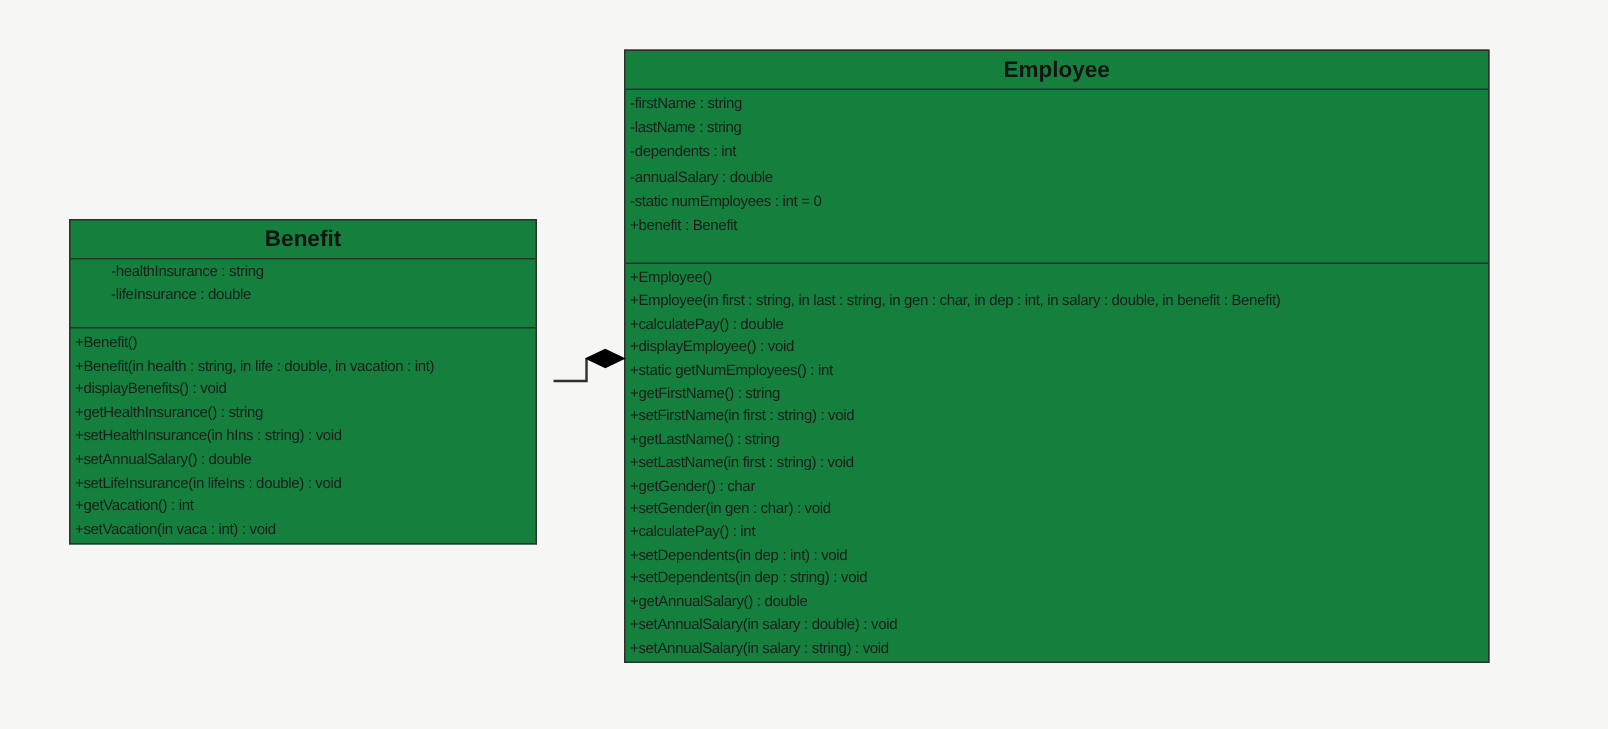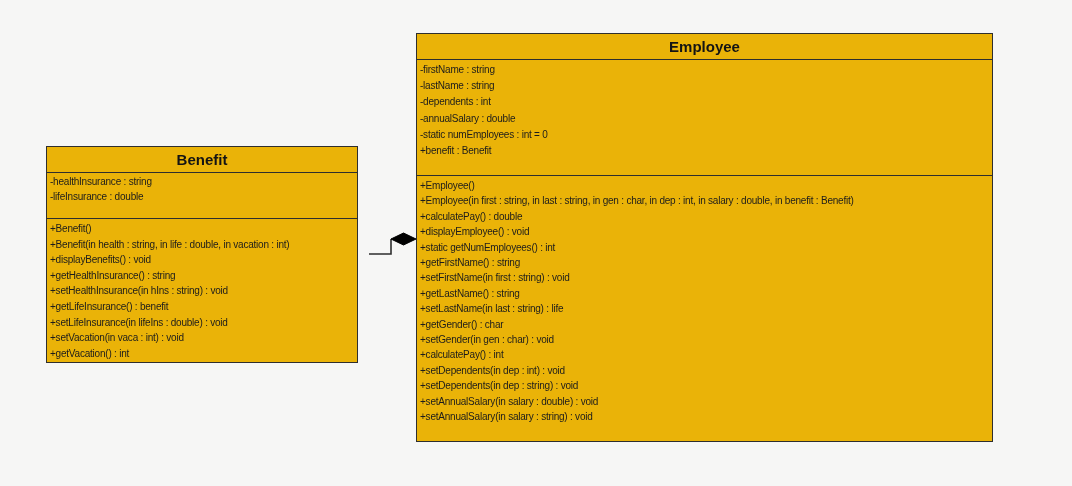--- a/index.html
+++ b/index.html
@@ -7,21 +7,21 @@
     width: 1072px; height: 486px;
     background: #f6f6f5;
     font-family: "Liberation Sans", sans-serif;
     position: relative;
     overflow: hidden;
   }
   .canvas { position: absolute; inset: 0; }
 
   .uml-class {
     position: absolute;
-    background: #eab308;
+    background: #15803d;
     border: 1.6px solid #2e2e2e;
     display: flex;
     flex-direction: column;
   }
   .uml-class .title {
     font-weight: bold;
     font-size: 15px;
     color: #141414;
     text-align: center;
     line-height: 25px;
@@ -37,21 +37,21 @@
   .compartment.attrs { border-bottom: 1.6px solid #2e2e2e; }
   .compartment.methods { flex: 1 1 auto; }
   .member {
     font-size: 10px;
     letter-spacing: -0.22px;
     color: #1c1c1c;
     white-space: nowrap;
   }
   .box-benefit { left: 46px; top: 146px; width: 312px; height: 217px; }
   .box-benefit .attrs { height: 46px; }
-  .box-benefit .attrs .member { line-height: 14.5px; }
+  .box-benefit .attrs .member { line-height: 14.5px; margin-left: 24px; }
   .box-benefit .methods .member { line-height: 15.6px; }
 
   .box-employee { left: 416px; top: 33px; width: 577px; height: 409px; }
   .box-employee .attrs { height: 116px; }
   .box-employee .attrs .member { line-height: 16.2px; }
   .box-employee .methods .member { line-height: 15.4px; }
 
   .connector {
     position: absolute;
     left: 368px; top: 228px;
@@ -68,24 +68,24 @@
     <div class="compartment attrs">
         <div class="member">-healthInsurance : string</div>
         <div class="member">-lifeInsurance : double</div>
       </div>
     <div class="compartment methods">
         <div class="member">+Benefit()</div>
         <div class="member">+Benefit(in health : string, in life : double, in vacation : int)</div>
         <div class="member">+displayBenefits() : void</div>
         <div class="member">+getHealthInsurance() : string</div>
         <div class="member">+setHealthInsurance(in hIns : string) : void</div>
-        <div class="member">+getLifeInsurance() : benefit</div>
+        <div class="member">+setAnnualSalary() : double</div>
         <div class="member">+setLifeInsurance(in lifeIns : double) : void</div>
+        <div class="member">+getVacation() : int</div>
         <div class="member">+setVacation(in vaca : int) : void</div>
-        <div class="member">+getVacation() : int</div>
       </div>
   </div>
 
   <div class="uml-class box-employee">
     <div class="title">Employee</div>
     <div class="compartment attrs">
         <div class="member">-firstName : string</div>
         <div class="member">-lastName : string</div>
         <div class="member">-dependents : int</div>
         <div class="member">-annualSalary : double</div>
@@ -94,26 +94,27 @@
       </div>
     <div class="compartment methods">
         <div class="member">+Employee()</div>
         <div class="member">+Employee(in first : string, in last : string, in gen : char, in dep : int, in salary : double, in benefit : Benefit)</div>
         <div class="member">+calculatePay() : double</div>
         <div class="member">+displayEmployee() : void</div>
         <div class="member">+static getNumEmployees() : int</div>
         <div class="member">+getFirstName() : string</div>
         <div class="member">+setFirstName(in first : string) : void</div>
         <div class="member">+getLastName() : string</div>
-        <div class="member">+setLastName(in last : string) : life</div>
+        <div class="member">+setLastName(in first : string) : void</div>
         <div class="member">+getGender() : char</div>
         <div class="member">+setGender(in gen : char) : void</div>
         <div class="member">+calculatePay() : int</div>
         <div class="member">+setDependents(in dep : int) : void</div>
         <div class="member">+setDependents(in dep : string) : void</div>
+        <div class="member">+getAnnualSalary() : double</div>
         <div class="member">+setAnnualSalary(in salary : double) : void</div>
         <div class="member">+setAnnualSalary(in salary : string) : void</div>
       </div>
   </div>
 
   <svg class="connector" viewBox="0 0 50 32" xmlns="http://www.w3.org/2000/svg">
     <polyline points="1,26 23,26 23,11" fill="none" stroke="#2e2e2e" stroke-width="1.6"></polyline>
     <polygon points="23,11 35.5,5 48,11 35.5,17" fill="#000000" stroke="#000000"></polygon>
   </svg>
 

